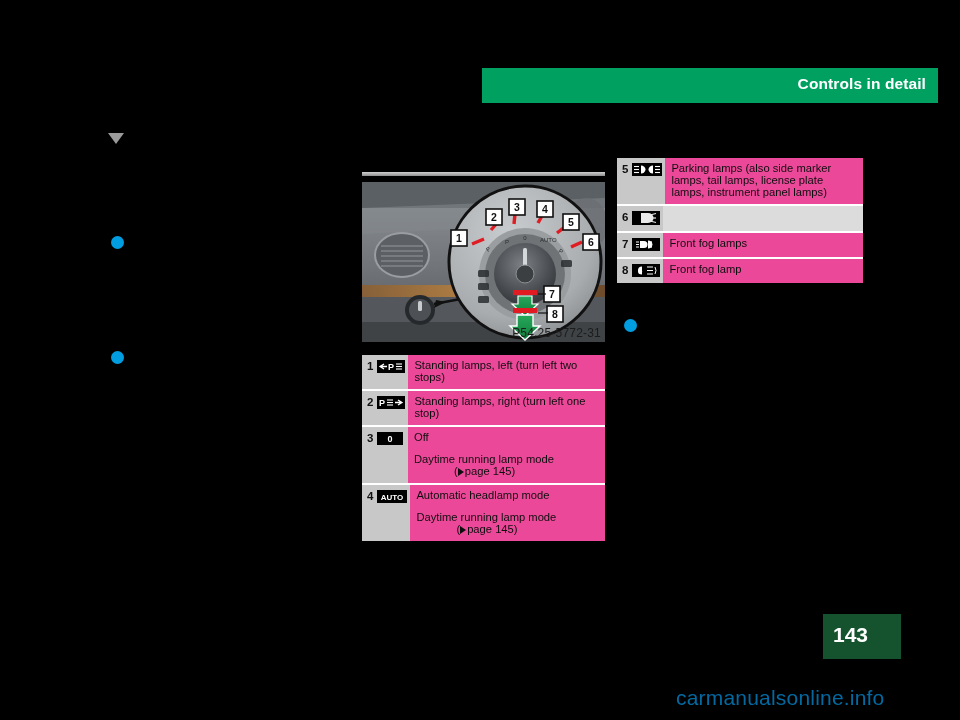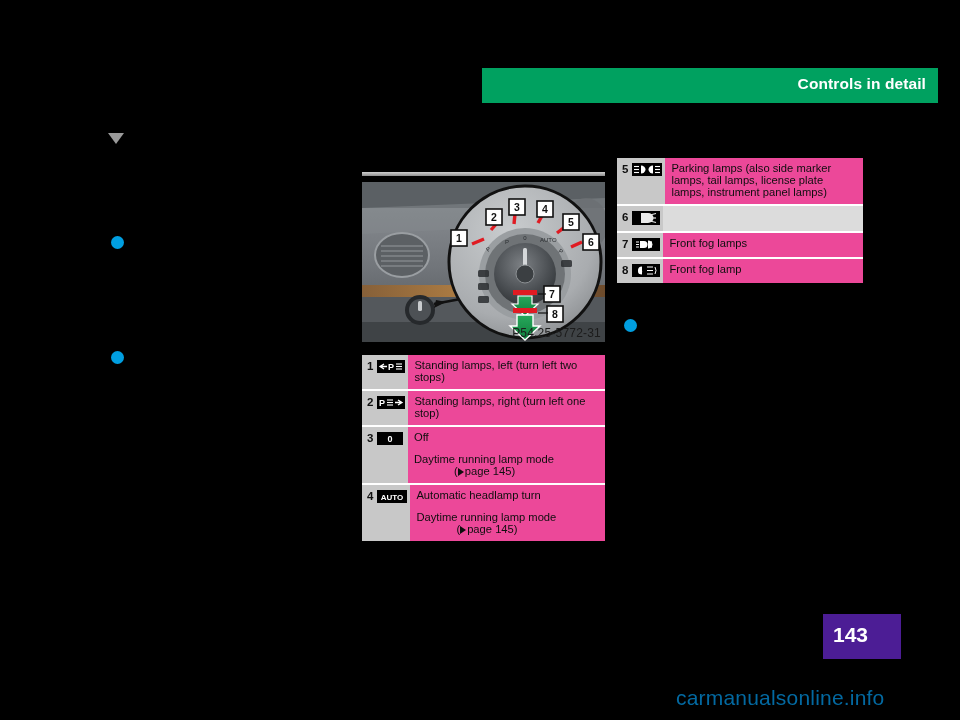--- a/index.html
+++ b/index.html
@@ -82,21 +82,21 @@
   .ttext p + p{margin-top:10px;}
   .pgref{white-space:nowrap;margin-left:40px;}
   .tri-small{
     display:inline-block;width:0;height:0;
     border-top:4px solid transparent;border-bottom:4px solid transparent;
     border-left:6px solid #0e0e0e;vertical-align:-1px;margin-right:1px;
   }
 
   
   .pagebox{
-    position:absolute;left:823px;top:614px;width:78px;height:45px;background:#4c1d95;
+    position:absolute;left:823px;top:614px;width:78px;height:45px;background:#14532d;
   }
   .pagenum{
     position:absolute;left:10px;top:9px;color:#fff;font-size:21px;font-weight:bold;
   }
 
   
   .watermark{
     position:absolute;left:676px;top:686px;
     font-size:21px;color:#0369a1;letter-spacing:.2px;white-space:nowrap;
   }
@@ -317,21 +317,21 @@
       <div class="tnum">
         <span class="tnum-digit">4</span>
         <span class="ticon">
           <svg width="30" height="13" viewBox="0 0 30 13">
               <rect width="30" height="13" fill="#000"></rect>
             <text x="15" y="10" font-size="8" font-weight="bold" fill="#fff" text-anchor="middle" font-family="Liberation Sans, sans-serif">AUTO</text>
           </svg>
         </span>
       </div>
       <div class="ttext">
-        <p>Automatic headlamp turn</p>
+        <p>Automatic headlamp mode</p>
         <p>
           <span>Daytime running lamp mode</span><br>
           <span class="pgref">(<span class="tri-small"></span><span>page 145</span>)</span>
         </p>
       </div>
     </div>
 
   </div>
 
   <div class="tbl tbl-right">

